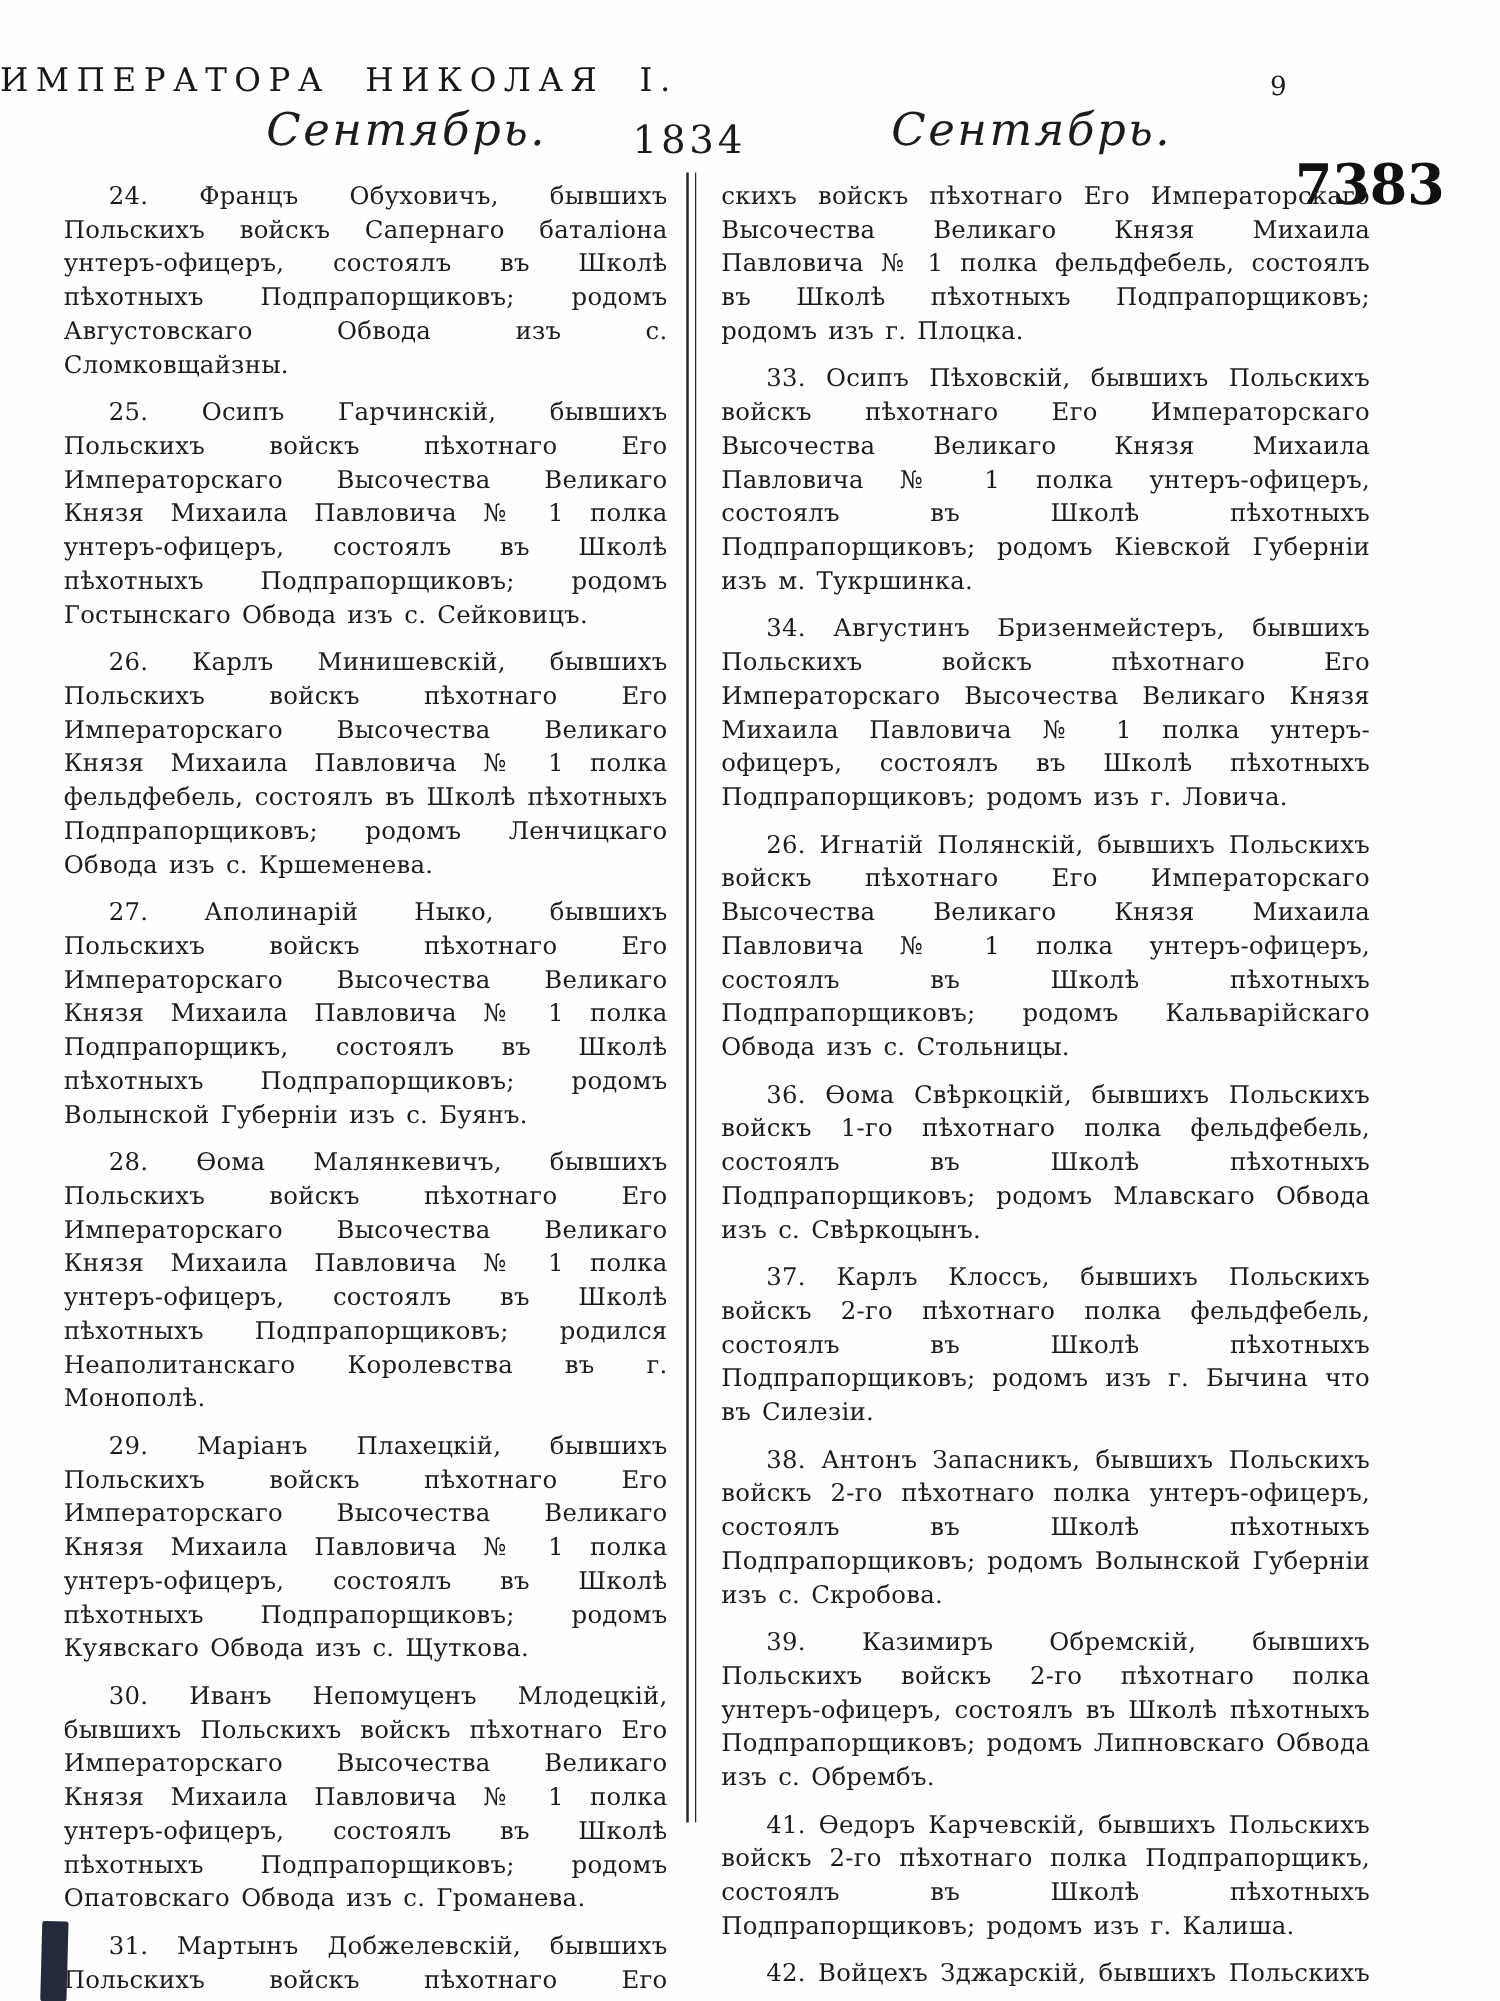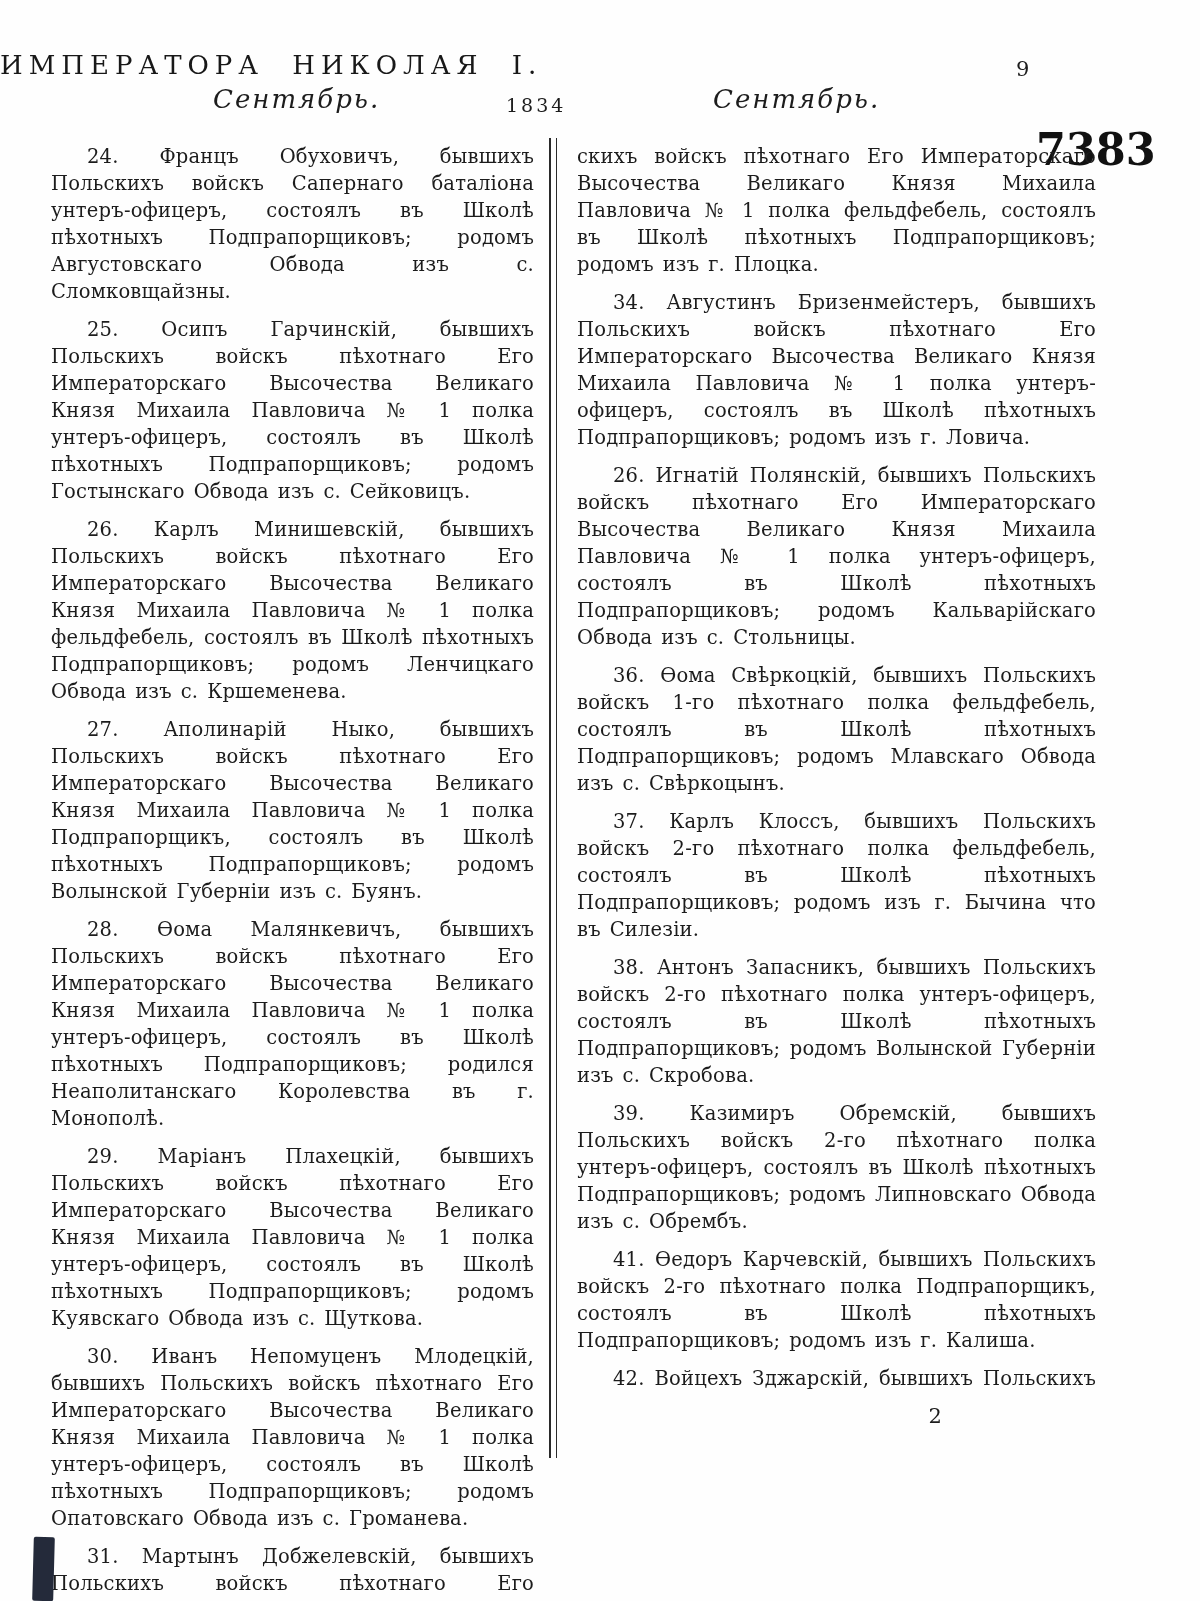--- a/index.html
+++ b/index.html
@@ -18,27 +18,27 @@
     text-align: left;
     font-size: 26px; letter-spacing: 6px; word-spacing: 14px;
     color: #181818;
   }
   .page-number {
     position: absolute; top: 57px; left: 1016px;
     font-size: 21px;
   }
   .month {
     position: absolute; top: 84px;
-    font-style: italic; font-size: 26px; letter-spacing: 2px;
+    font-style: italic; font-size: 36px; letter-spacing: 2px;
   }
   .month.left { left: 213px; }
   .month.right { left: 713px; }
   .year {
     position: absolute; top: 94px; left: 506px;
-    font-size: 19px; letter-spacing: 3px;
+    font-size: 31px; letter-spacing: 3px;
   }
   .stamp {
     position: absolute; top: 124px; left: 1036px;
     font-size: 43px; font-weight: bold; letter-spacing: 0px;
     transform: scaleY(1.04);
     color: #111;
   }
   .divider {
     position: absolute; top: 138px; left: 549px;
     width: 5px; height: 1320px;
@@ -98,20 +98,21 @@
     <p class="entry">28. Ѳома Малянкевичъ, бывшихъ Польскихъ войскъ пѣхотнаго Его Императорскаго Высочества Великаго Князя Михаила Павловича № 1 полка унтеръ-офицеръ, состоялъ въ Школѣ пѣхотныхъ Подпрапорщиковъ; родился Неаполитанскаго Королевства въ г. Монополѣ.</p>
     <p class="entry">29. Маріанъ Плахецкій, бывшихъ Польскихъ войскъ пѣхотнаго Его Императорскаго Высочества Великаго Князя Михаила Павловича № 1 полка унтеръ-офицеръ, состоялъ въ Школѣ пѣхотныхъ Подпрапорщиковъ; родомъ Куявскаго Обвода изъ с. Щуткова.</p>
     <p class="entry">30. Иванъ Непомуценъ Млодецкій, бывшихъ Польскихъ войскъ пѣхотнаго Его Императорскаго Высочества Великаго Князя Михаила Павловича № 1 полка унтеръ-офицеръ, состоялъ въ Школѣ пѣхотныхъ Подпрапорщиковъ; родомъ Опатовскаго Обвода изъ с. Громанева.</p>
     <p class="entry">31. Мартынъ Добжелевскій, бывшихъ Польскихъ войскъ пѣхотнаго Его Императорскаго Высочества Великаго Князя Михаила Павловича № 1 полка, состоялъ въ Школѣ пѣхотныхъ Подпрапорщиковъ; родомъ Піотрковскаго Обвода изъ с. Здишулице.</p>
     <p class="entry fill">32. Иванъ Фальковскій, бывшихъ Поль-</p>
     <div class="footer-volume">Томъ IX. Отд. II.</div>
   </div>
 
   <div class="col col-right">
     <p class="entry cont">скихъ войскъ пѣхотнаго Его Императорскаго Высочества Великаго Князя Михаила Павловича № 1 полка фельдфебель, состоялъ въ Школѣ пѣхотныхъ Подпрапорщиковъ; родомъ изъ г. Плоцка.</p>
+    <p class="entry">33. Осипъ Пѣховскій, бывшихъ Польскихъ войскъ пѣхотнаго Его Императорскаго Высочества Великаго Князя Михаила Павловича № 1 полка унтеръ-офицеръ, состоялъ въ Школѣ пѣхотныхъ Подпрапорщиковъ; родомъ Кіевской Губерніи изъ м. Тукршинка.</p>
     <p class="entry">34. Августинъ Бризенмейстеръ, бывшихъ Польскихъ войскъ пѣхотнаго Его Императорскаго Высочества Великаго Князя Михаила Павловича № 1 полка унтеръ-офицеръ, состоялъ въ Школѣ пѣхотныхъ Подпрапорщиковъ; родомъ изъ г. Ловича.</p>
     <p class="entry">26. Игнатій Полянскій, бывшихъ Польскихъ войскъ пѣхотнаго Его Императорскаго Высочества Великаго Князя Михаила Павловича № 1 полка унтеръ-офицеръ, состоялъ въ Школѣ пѣхотныхъ Подпрапорщиковъ; родомъ Кальварійскаго Обвода изъ с. Стольницы.</p>
     <p class="entry">36. Ѳома Свѣркоцкій, бывшихъ Польскихъ войскъ 1-го пѣхотнаго полка фельдфебель, состоялъ въ Школѣ пѣхотныхъ Подпрапорщиковъ; родомъ Млавскаго Обвода изъ с. Свѣркоцынъ.</p>
     <p class="entry">37. Карлъ Клоссъ, бывшихъ Польскихъ войскъ 2-го пѣхотнаго полка фельдфебель, состоялъ въ Школѣ пѣхотныхъ Подпрапорщиковъ; родомъ изъ г. Бычина что въ Силезіи.</p>
     <p class="entry">38. Антонъ Запасникъ, бывшихъ Польскихъ войскъ 2-го пѣхотнаго полка унтеръ-офицеръ, состоялъ въ Школѣ пѣхотныхъ Подпрапорщиковъ; родомъ Волынской Губерніи изъ с. Скробова.</p>
     <p class="entry">39. Казимиръ Обремскій, бывшихъ Польскихъ войскъ 2-го пѣхотнаго полка унтеръ-офицеръ, состоялъ въ Школѣ пѣхотныхъ Подпрапорщиковъ; родомъ Липновскаго Обвода изъ с. Обрембъ.</p>
     <p class="entry">41. Ѳедоръ Карчевскій, бывшихъ Польскихъ войскъ 2-го пѣхотнаго полка Подпрапорщикъ, состоялъ въ Школѣ пѣхотныхъ Подпрапорщиковъ; родомъ изъ г. Калиша.</p>
     <p class="entry fill">42. Войцехъ Зджарскій, бывшихъ Польскихъ</p>
     <div class="signature-mark">2</div>
   </div>

